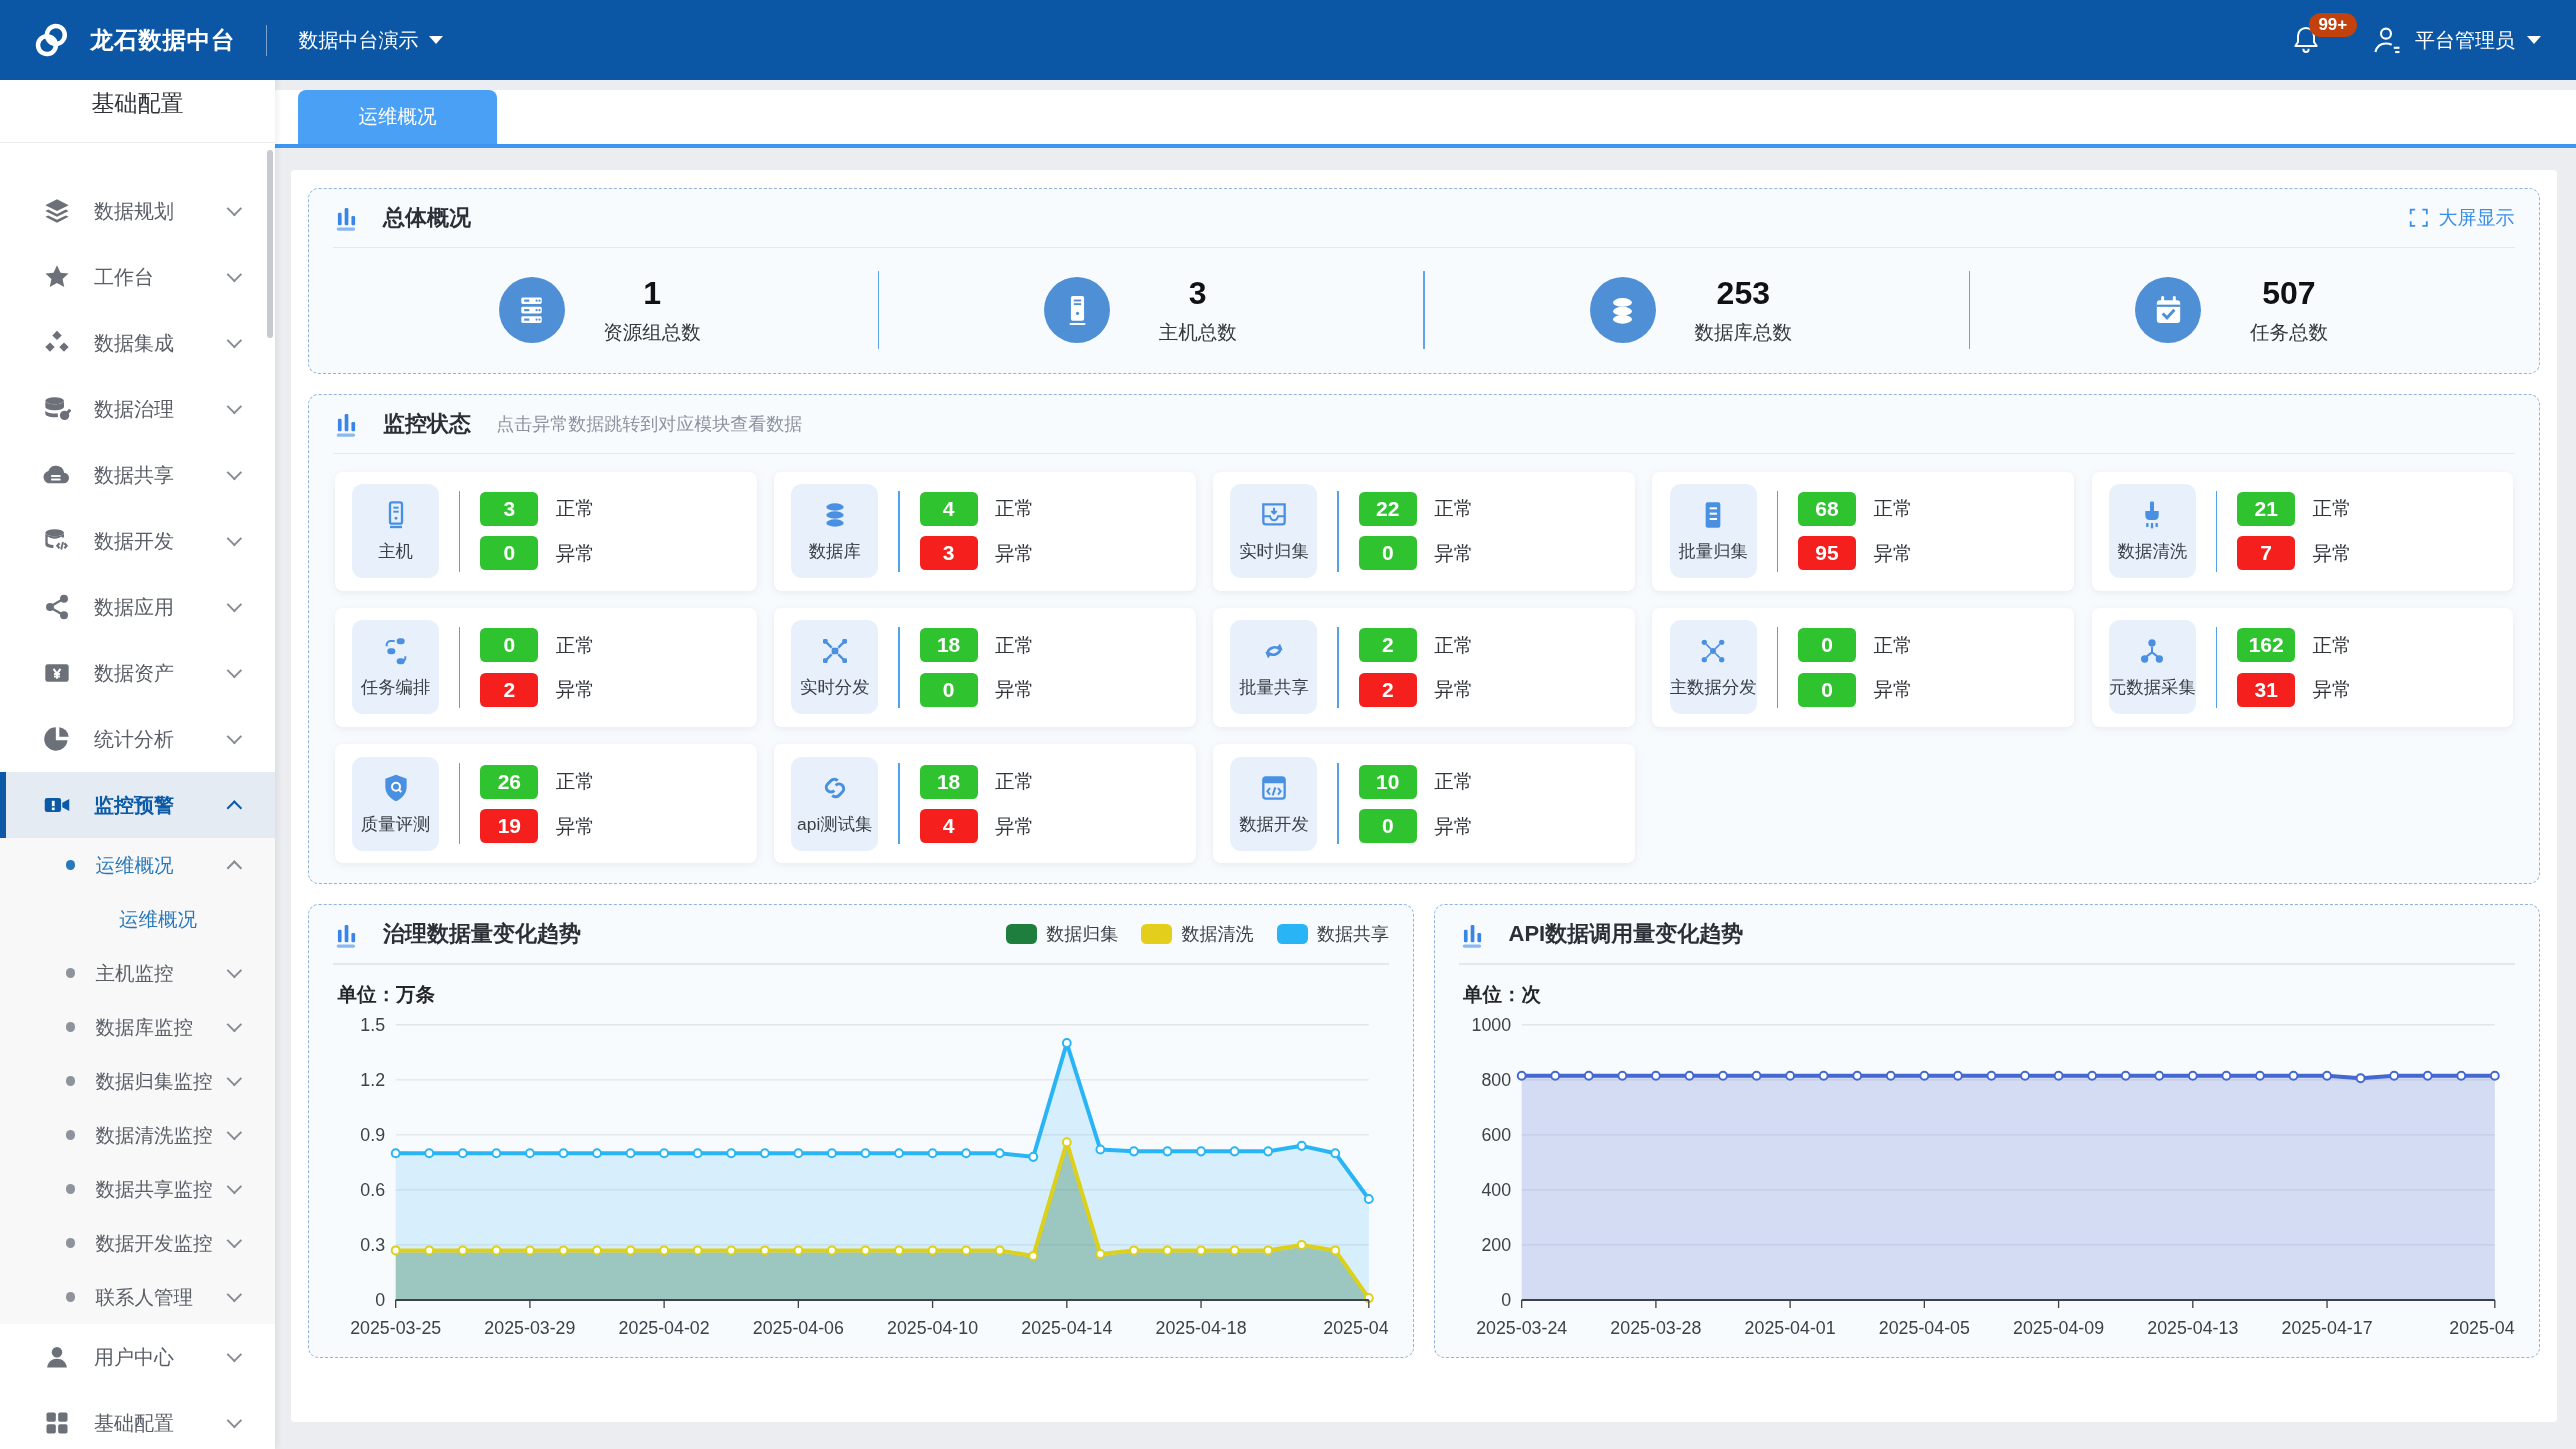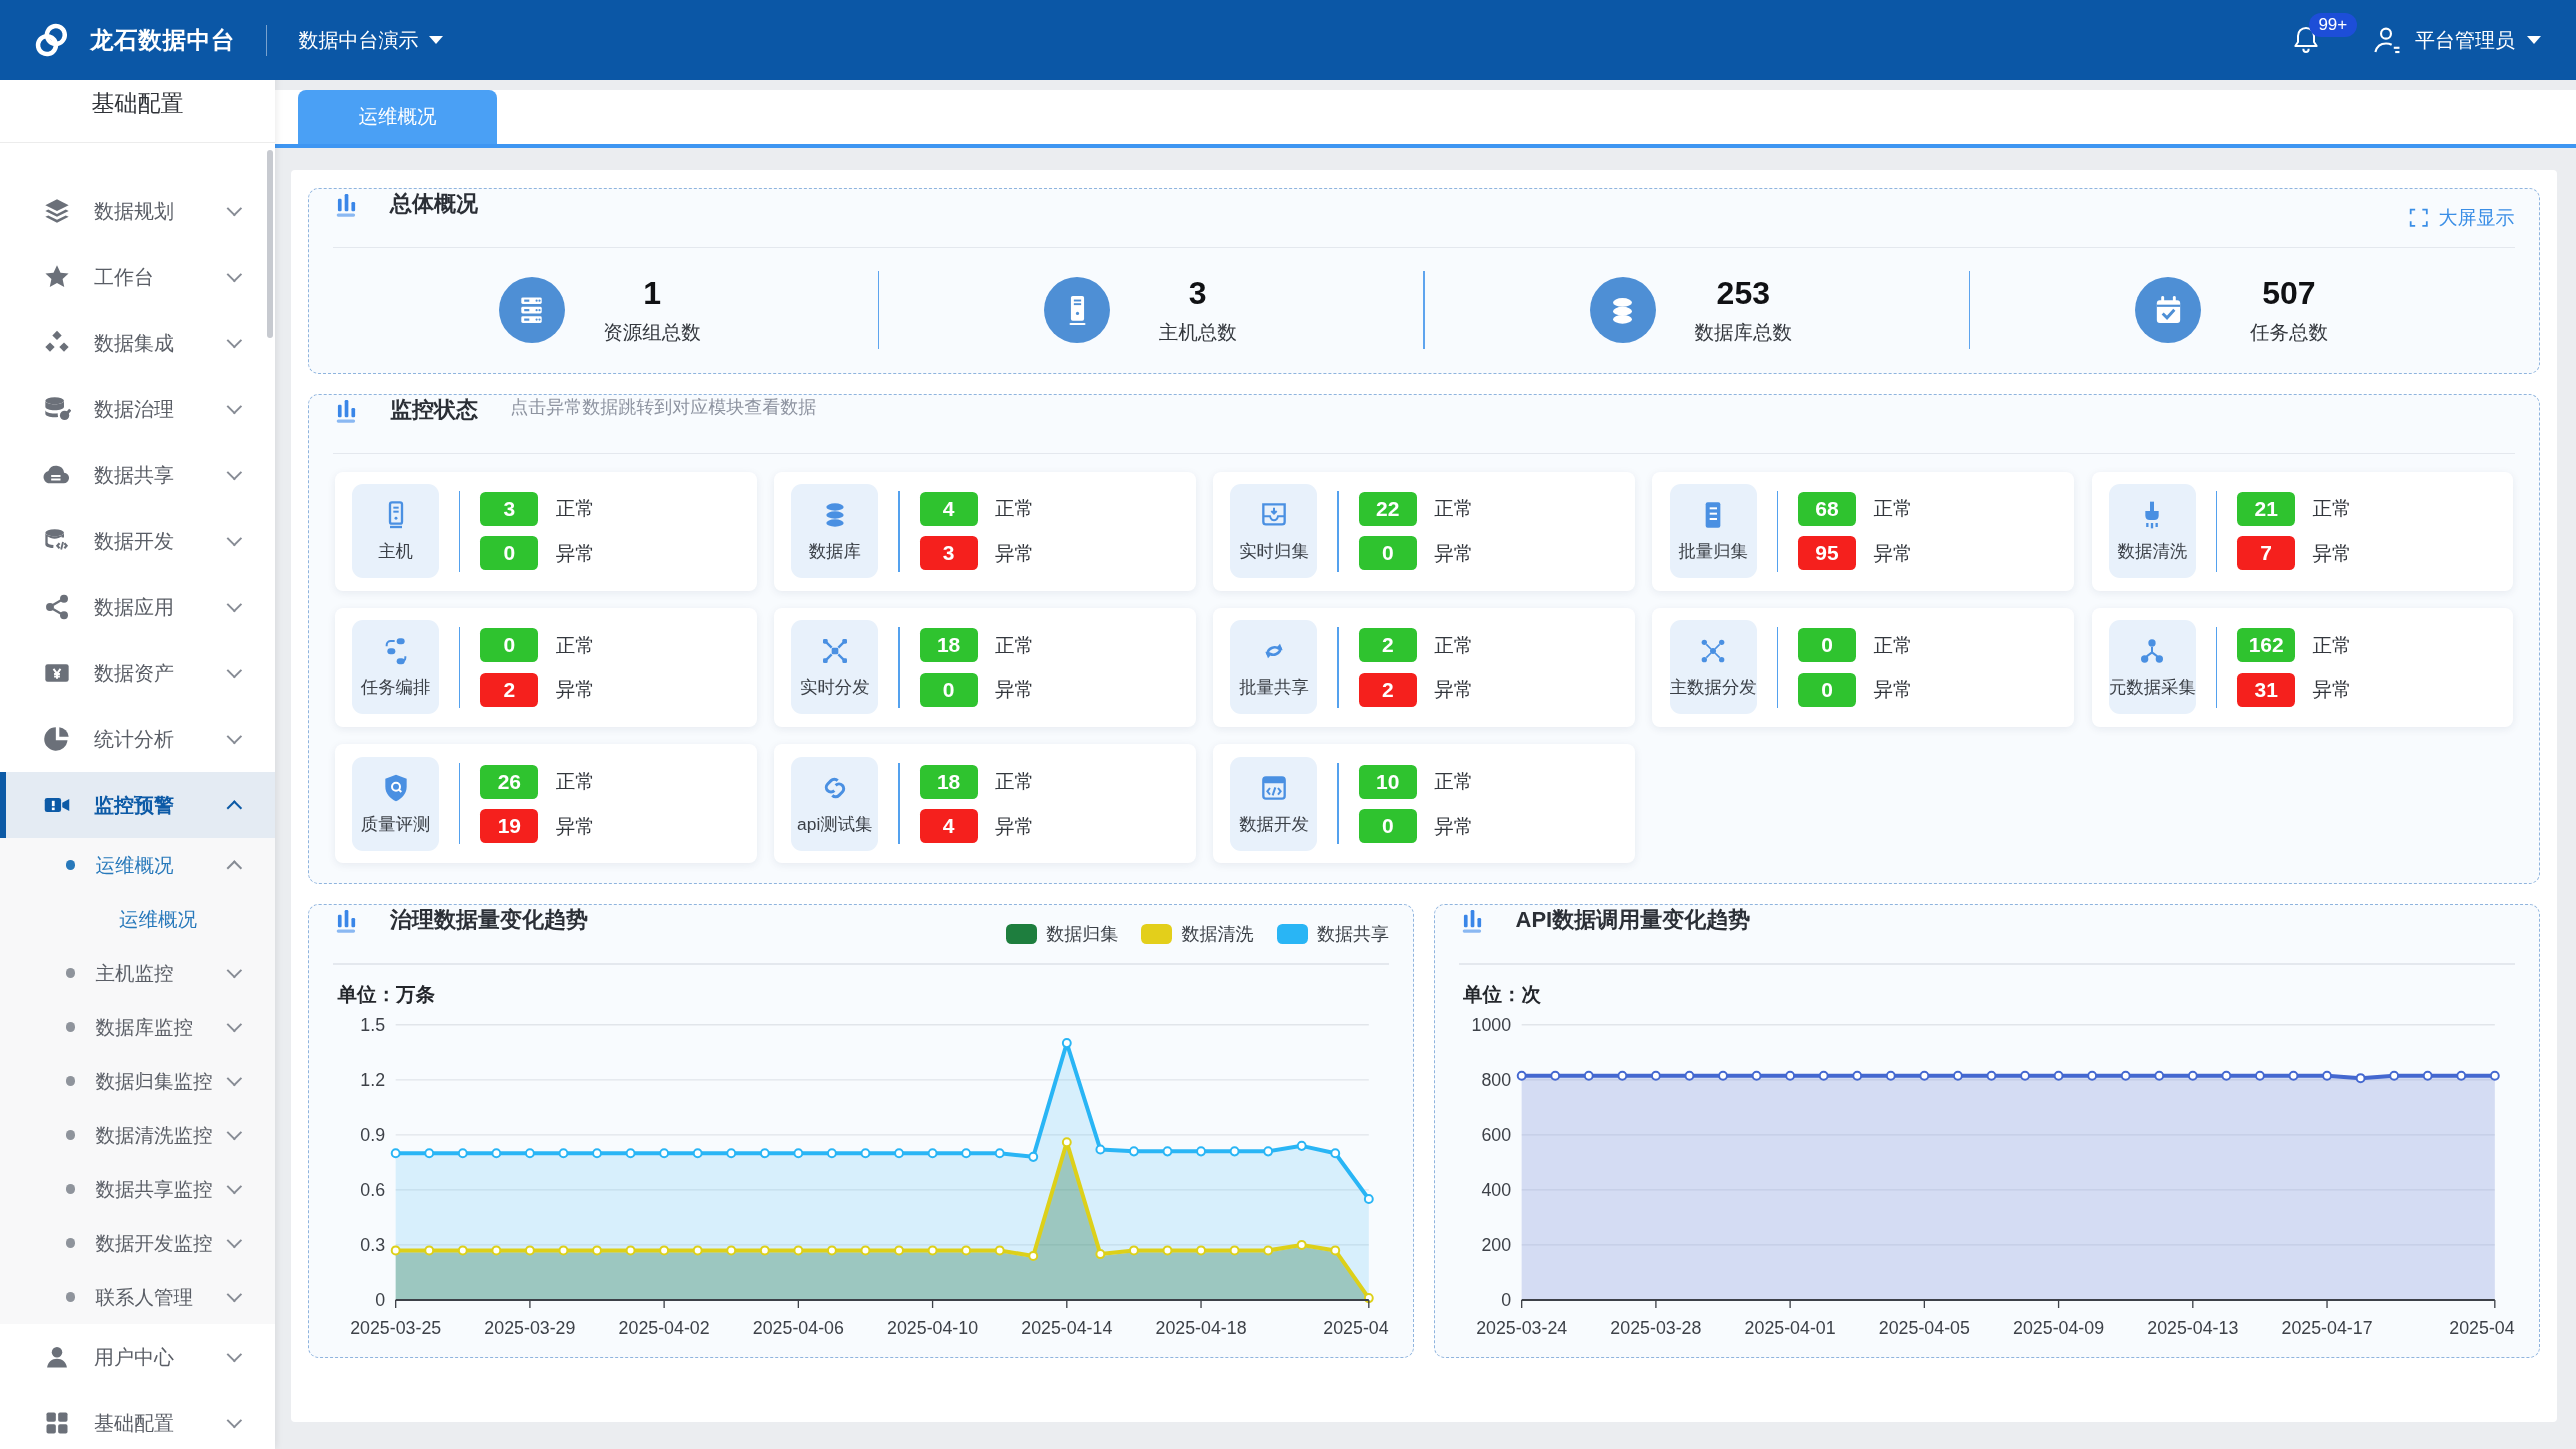--- a/index.html
+++ b/index.html
@@ -10,22 +10,22 @@
   
   .navbar{position:absolute;left:0;top:0;right:0;height:80px;background:#0b57a6;
     display:flex;align-items:center;padding:0 35px 0 29.5px;color:#fff;z-index:30}
   .logo{width:43px;height:43px;transform:rotate(-12deg)}
   .app-title{font-size:23.5px;font-weight:600;margin-left:17.4px;letter-spacing:0.7px}
   .nav-divider{width:1.3px;height:31px;background:rgba(255,255,255,.45);margin:0 31px}
   .env{display:flex;align-items:center;gap:10.7px;font-size:20px;cursor:pointer}
   .caret{width:0;height:0;border-left:7.4px solid transparent;border-right:7.4px solid transparent;border-top:8.7px solid #fff}
   .nav-right{margin-left:auto;display:flex;align-items:center;gap:47px}
   .bell-wrap{position:relative;cursor:pointer}
-  .badge{position:absolute;top:-10.7px;left:19px;background:#1d4ed8;color:#fff;font-size:17px;
-    padding:2.7px 9.4px;border-radius:670px;line-height:1.1;font-weight:400}
+  .badge{position:absolute;top:-10.7px;left:19px;background:#c2410c;color:#fff;font-size:17px;
+    padding:2.7px 9.4px;border-radius:670px;line-height:1.1;font-weight:700}
   .user{display:flex;align-items:center;gap:12px;font-size:20px;cursor:pointer}
 
   
   .sidebar{position:absolute;left:0;top:64px;bottom:0;width:275px;background:#fff;
     box-shadow:2px 0 6.7px rgba(0,0,0,.07);z-index:20;overflow:hidden}
   .side-title{height:79px;display:flex;align-items:center;justify-content:center;
     font-size:23px;color:#303338;border-bottom:0.7px solid #ececec;font-weight:500}
   .menu{padding-top:35px}
   .mi{height:66px;display:flex;align-items:center;padding:0 35px 0 43px;color:#5a5e66;
     font-size:20px;cursor:pointer;position:relative;background:#fff}
@@ -51,21 +51,21 @@
   
   .main{position:absolute;left:275px;top:64px;right:0;bottom:0;background:#ebedf0}
   .tabrow{margin-top:25.5px;background:#fff;height:54px;display:flex}
   .tab{margin-left:23px;height:54px;min-width:199px;background:#4aa0f5;border-radius:8px 8px 0 0;
     color:#fff;font-size:19.5px;display:flex;align-items:center;justify-content:center;padding:0 24px;cursor:pointer}
   .tabline{height:4.7px;background:#3e96f2}
   .wrapper{margin:22px 19px 13.4px 16px;background:#fff;border-radius:4px;padding:17.4px 17.4px 13.4px;
     height:1252px}
 
   .panel{border:1.3px dashed #8fb4de;border-radius:10.7px;background:#f8fbfe;padding:0 24px}
-  .phead{height:58px;display:flex;gap:27px}
+  .phead{height:58px;display:flex;align-items:center;gap:20px}
   .ptitle{font-size:22px;font-weight:700;color:#2b2f36}
   .phint{font-size:18px;color:#8d93a0;margin-left:5.4px}
   .phead .plink{margin-left:auto;display:flex;align-items:center;gap:9.4px;color:#3a8ee6;
     font-size:19px;cursor:pointer}
   .pdiv{height:1.3px;background:#e4e8ee}
 
   
   .stats{display:flex;align-items:center;height:125px}
   .stat{flex:1;display:flex;align-items:center;justify-content:center;gap:27px}
   .scircle{width:66px;height:66px;border-radius:50%;background:#4e8fd5;display:flex;

